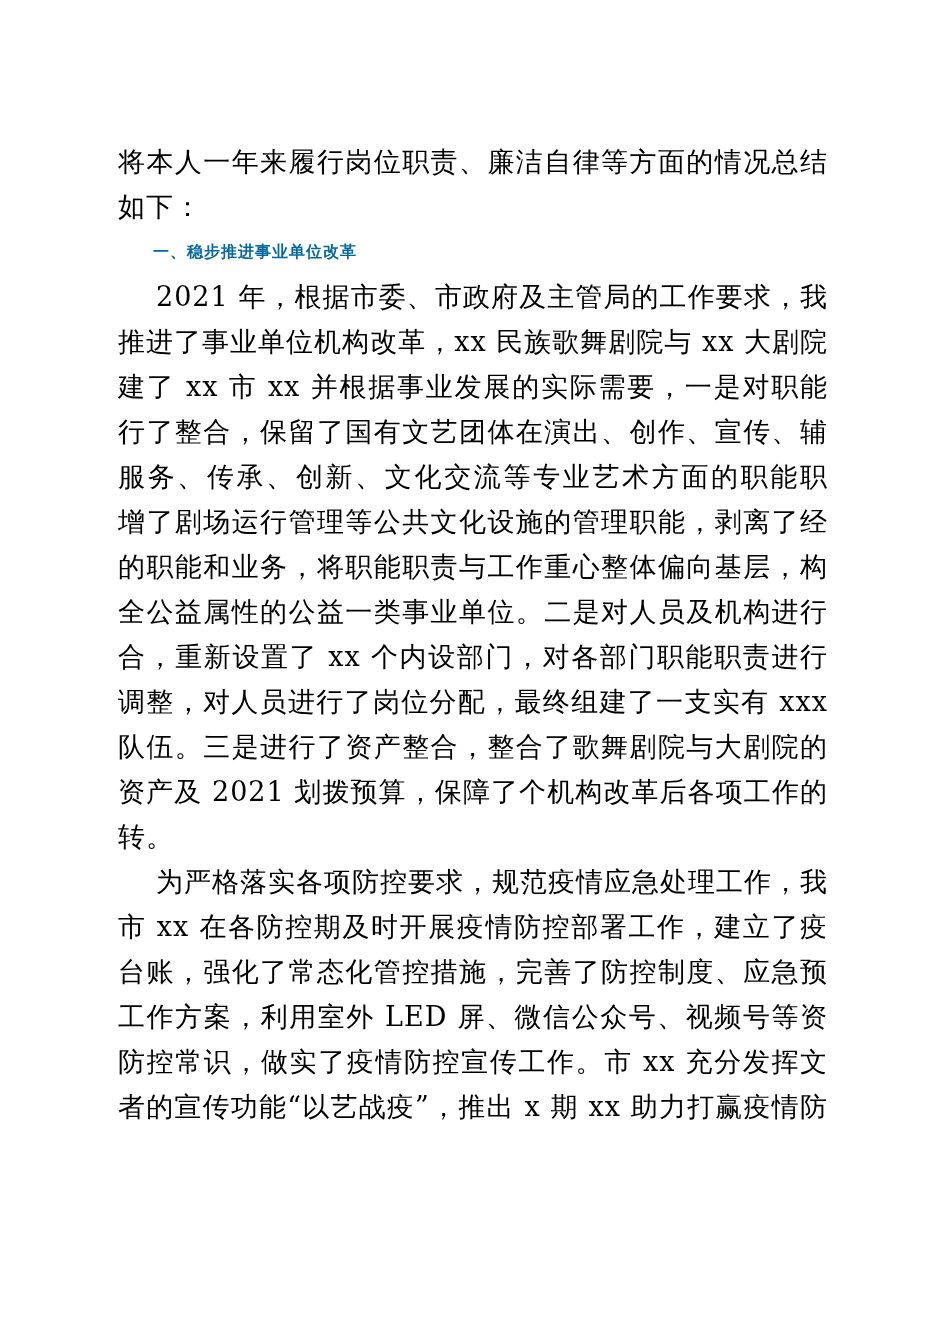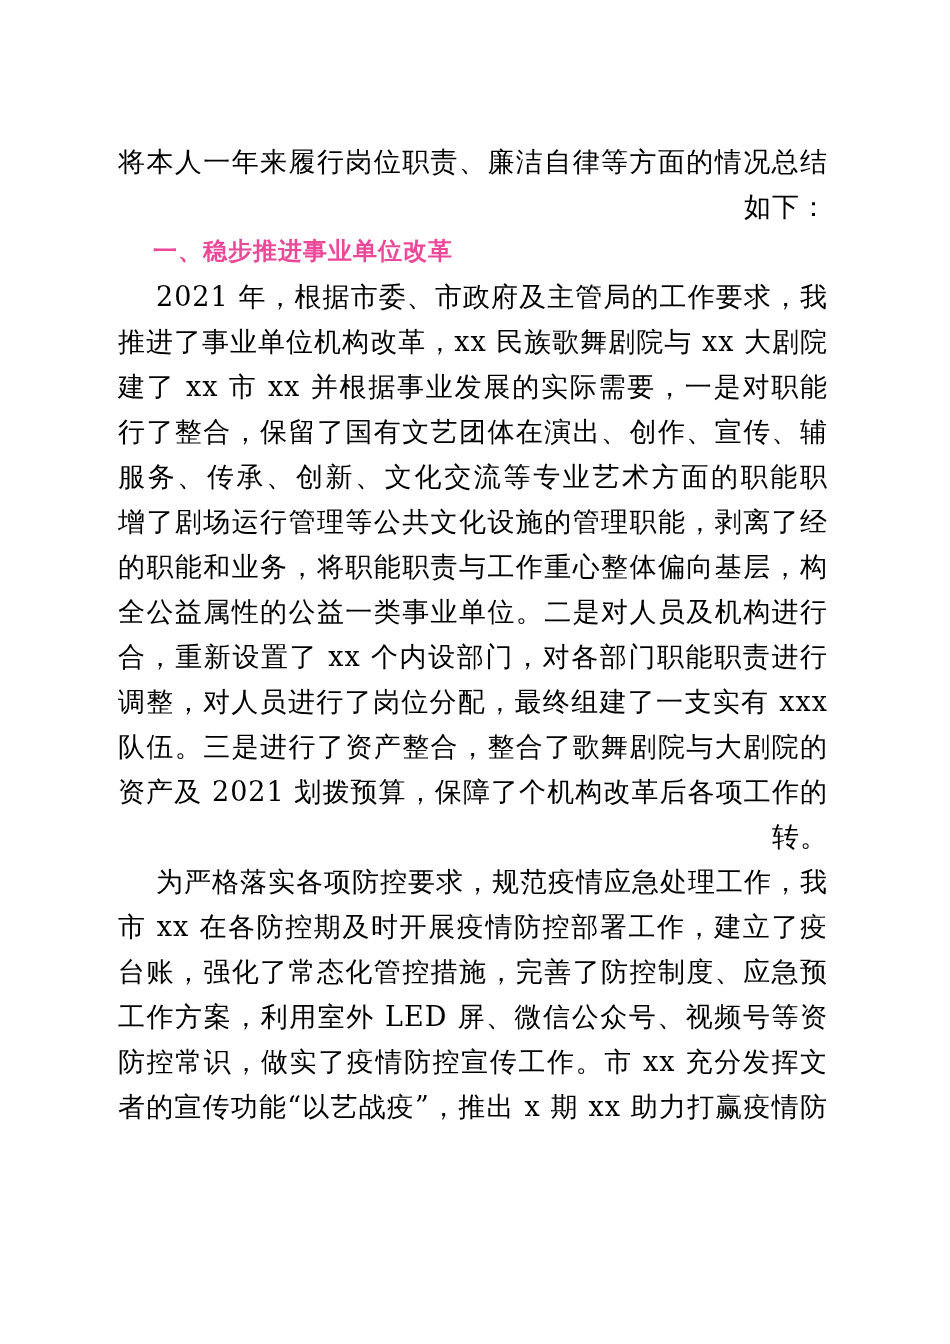--- a/index.html
+++ b/index.html
@@ -21,35 +21,34 @@
   }
   .line {
     font-family: "DejaVu Serif", "Liberation Serif", serif;
     font-size: 27px;
     line-height: 45px;
     height: 45px;
     color: #000000;
     letter-spacing: 1px;
     white-space: normal;
     overflow: hidden;
-    text-align: right;
   }
   .justify {
     text-align: justify;
     text-align-last: justify;
     text-justify: inter-character;
   }
   .indent { text-indent: 38px; }
   .heading {
     font-family: "DejaVu Sans", "Liberation Sans", sans-serif;
     font-weight: 700;
-    font-size: 24px;
+    font-size: 16px;
     line-height: 45px;
     height: 45px;
-    color: #ec4899;
+    color: #0369a1;
     letter-spacing: 1px;
     text-indent: 35px;
   }
 </style>
 </head>
 <body>
 
 <div class="page">
   <div class="doc-body">
 

